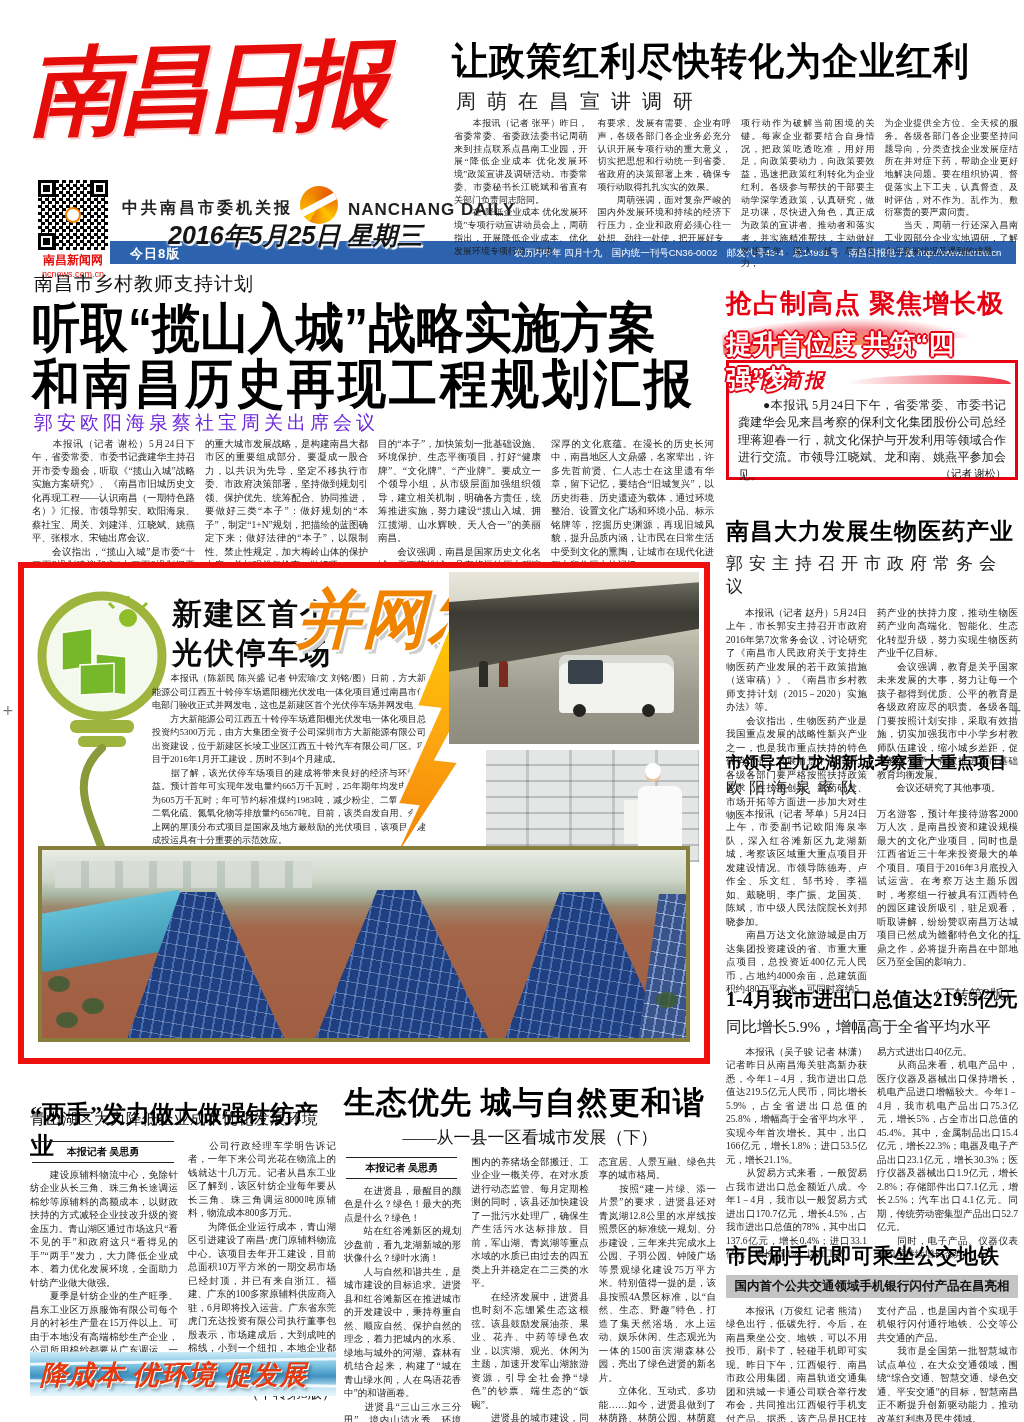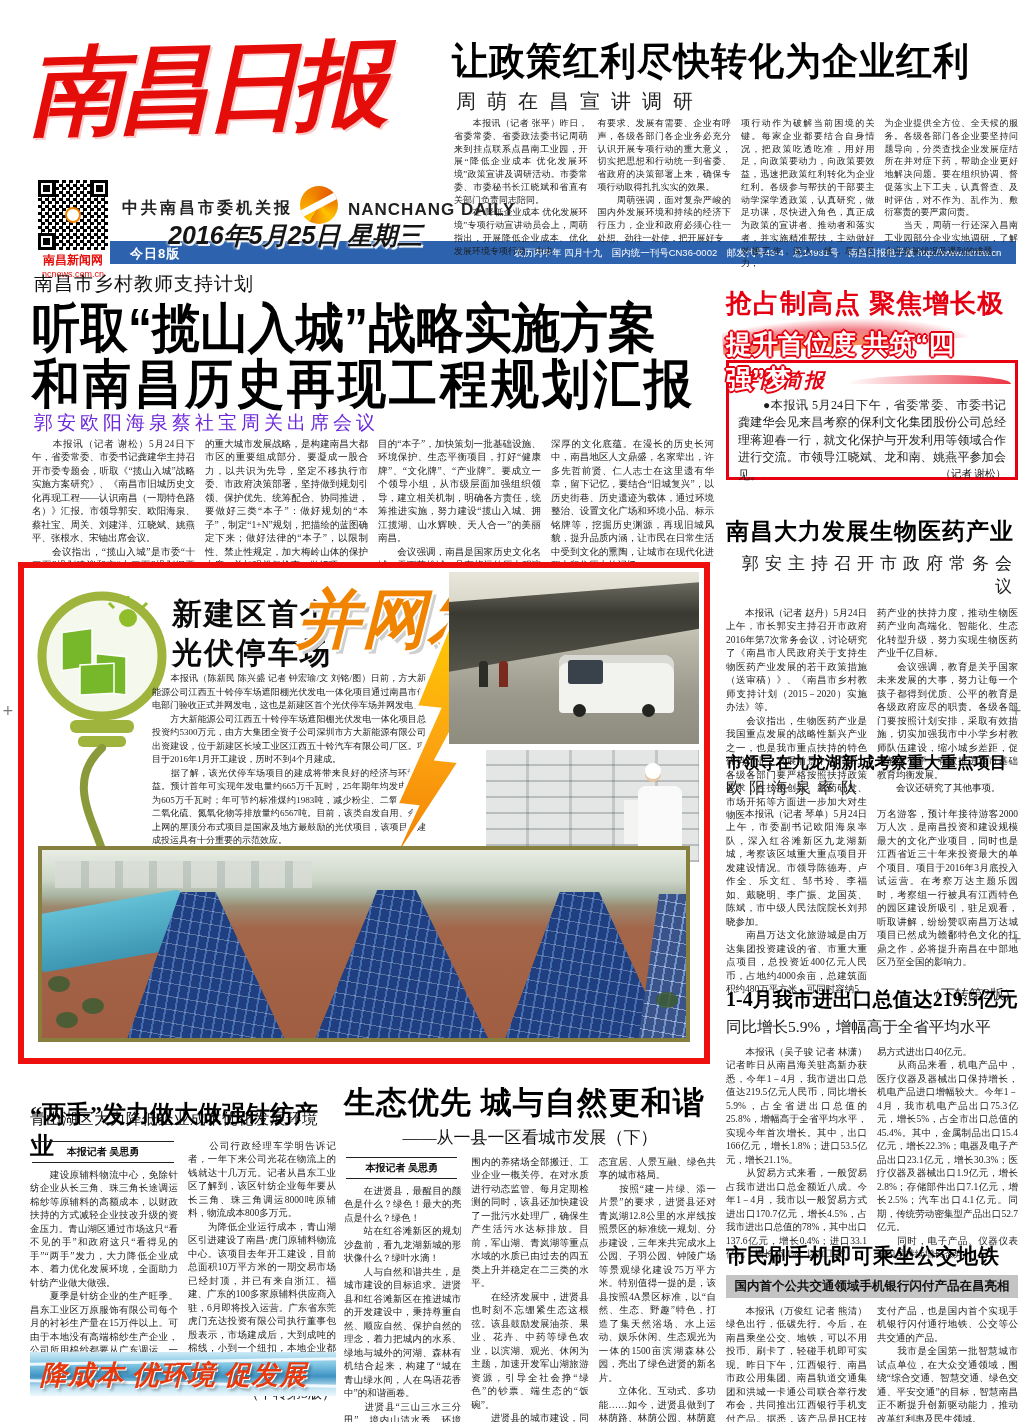--- a/index.html
+++ b/index.html
@@ -219,21 +219,21 @@
 
   <div class="abs brief">
     <span class="brief-wave"></span>
     <div class="brief-title">要闻简报</div>
     <div class="brief-body body-text" style="font-size:12px">　　●本报讯 5月24日下午，省委常委、市委书记龚建华会见来昌考察的保利文化集团股份公司总经理蒋迎春一行，就文化保护与开发利用等领域合作进行交流。市领导江晓斌、龙和南、姚燕平参加会见。</div>
     <div class="brief-credit">（记者 谢松）</div>
   </div>
 
   <div class="abs rc-art" style="top:516px">
     <div class="rc-h-serif" style="font-size:23px; letter-spacing:1px;">南昌大力发展生物医药产业</div>
-    <div class="rc-sub" style="font-size:17px; letter-spacing:6px; margin-top:5px;text-align:right;">郭安主持召开市政府常务会议</div>
+    <div class="rc-sub" style="font-size:17px; letter-spacing:6px; margin-top:5px;">郭安主持召开市政府常务会议</div>
     <div class="cols" style="margin-top:9px; height:172px;">
       <div class="bcol body-text">　　本报讯（记者 赵丹）5月24日上午，市长郭安主持召开市政府2016年第7次常务会议，讨论研究了《南昌市人民政府关于支持生物医药产业发展的若干政策措施（送审稿）》、《南昌市乡村教师支持计划（2015－2020）实施办法》等。
 　　会议指出，生物医药产业是我国重点发展的战略性新兴产业之一，也是我市重点扶持的特色优势产业，发展前景十分广阔。各级各部门要严格按照扶持政策要求，在技术创新、新药研发、市场开拓等方面进一步加大对生物医</div>
       <div class="bcol body-text">药产业的扶持力度，推动生物医药产业向高端化、智能化、生态化转型升级，努力实现生物医药产业千亿目标。
 　　会议强调，教育是关乎国家未来发展的大事，努力让每一个孩子都得到优质、公平的教育是各级政府应尽的职责。各级各部门要按照计划安排，采取有效措施，切实加强我市中小学乡村教师队伍建设，缩小城乡差距，促进教育公平，有效推进我市基础教育均衡发展。
 　　会议还研究了其他事项。</div>
     </div>
   </div>
 
   <div class="abs rc-art" style="top:752px">

